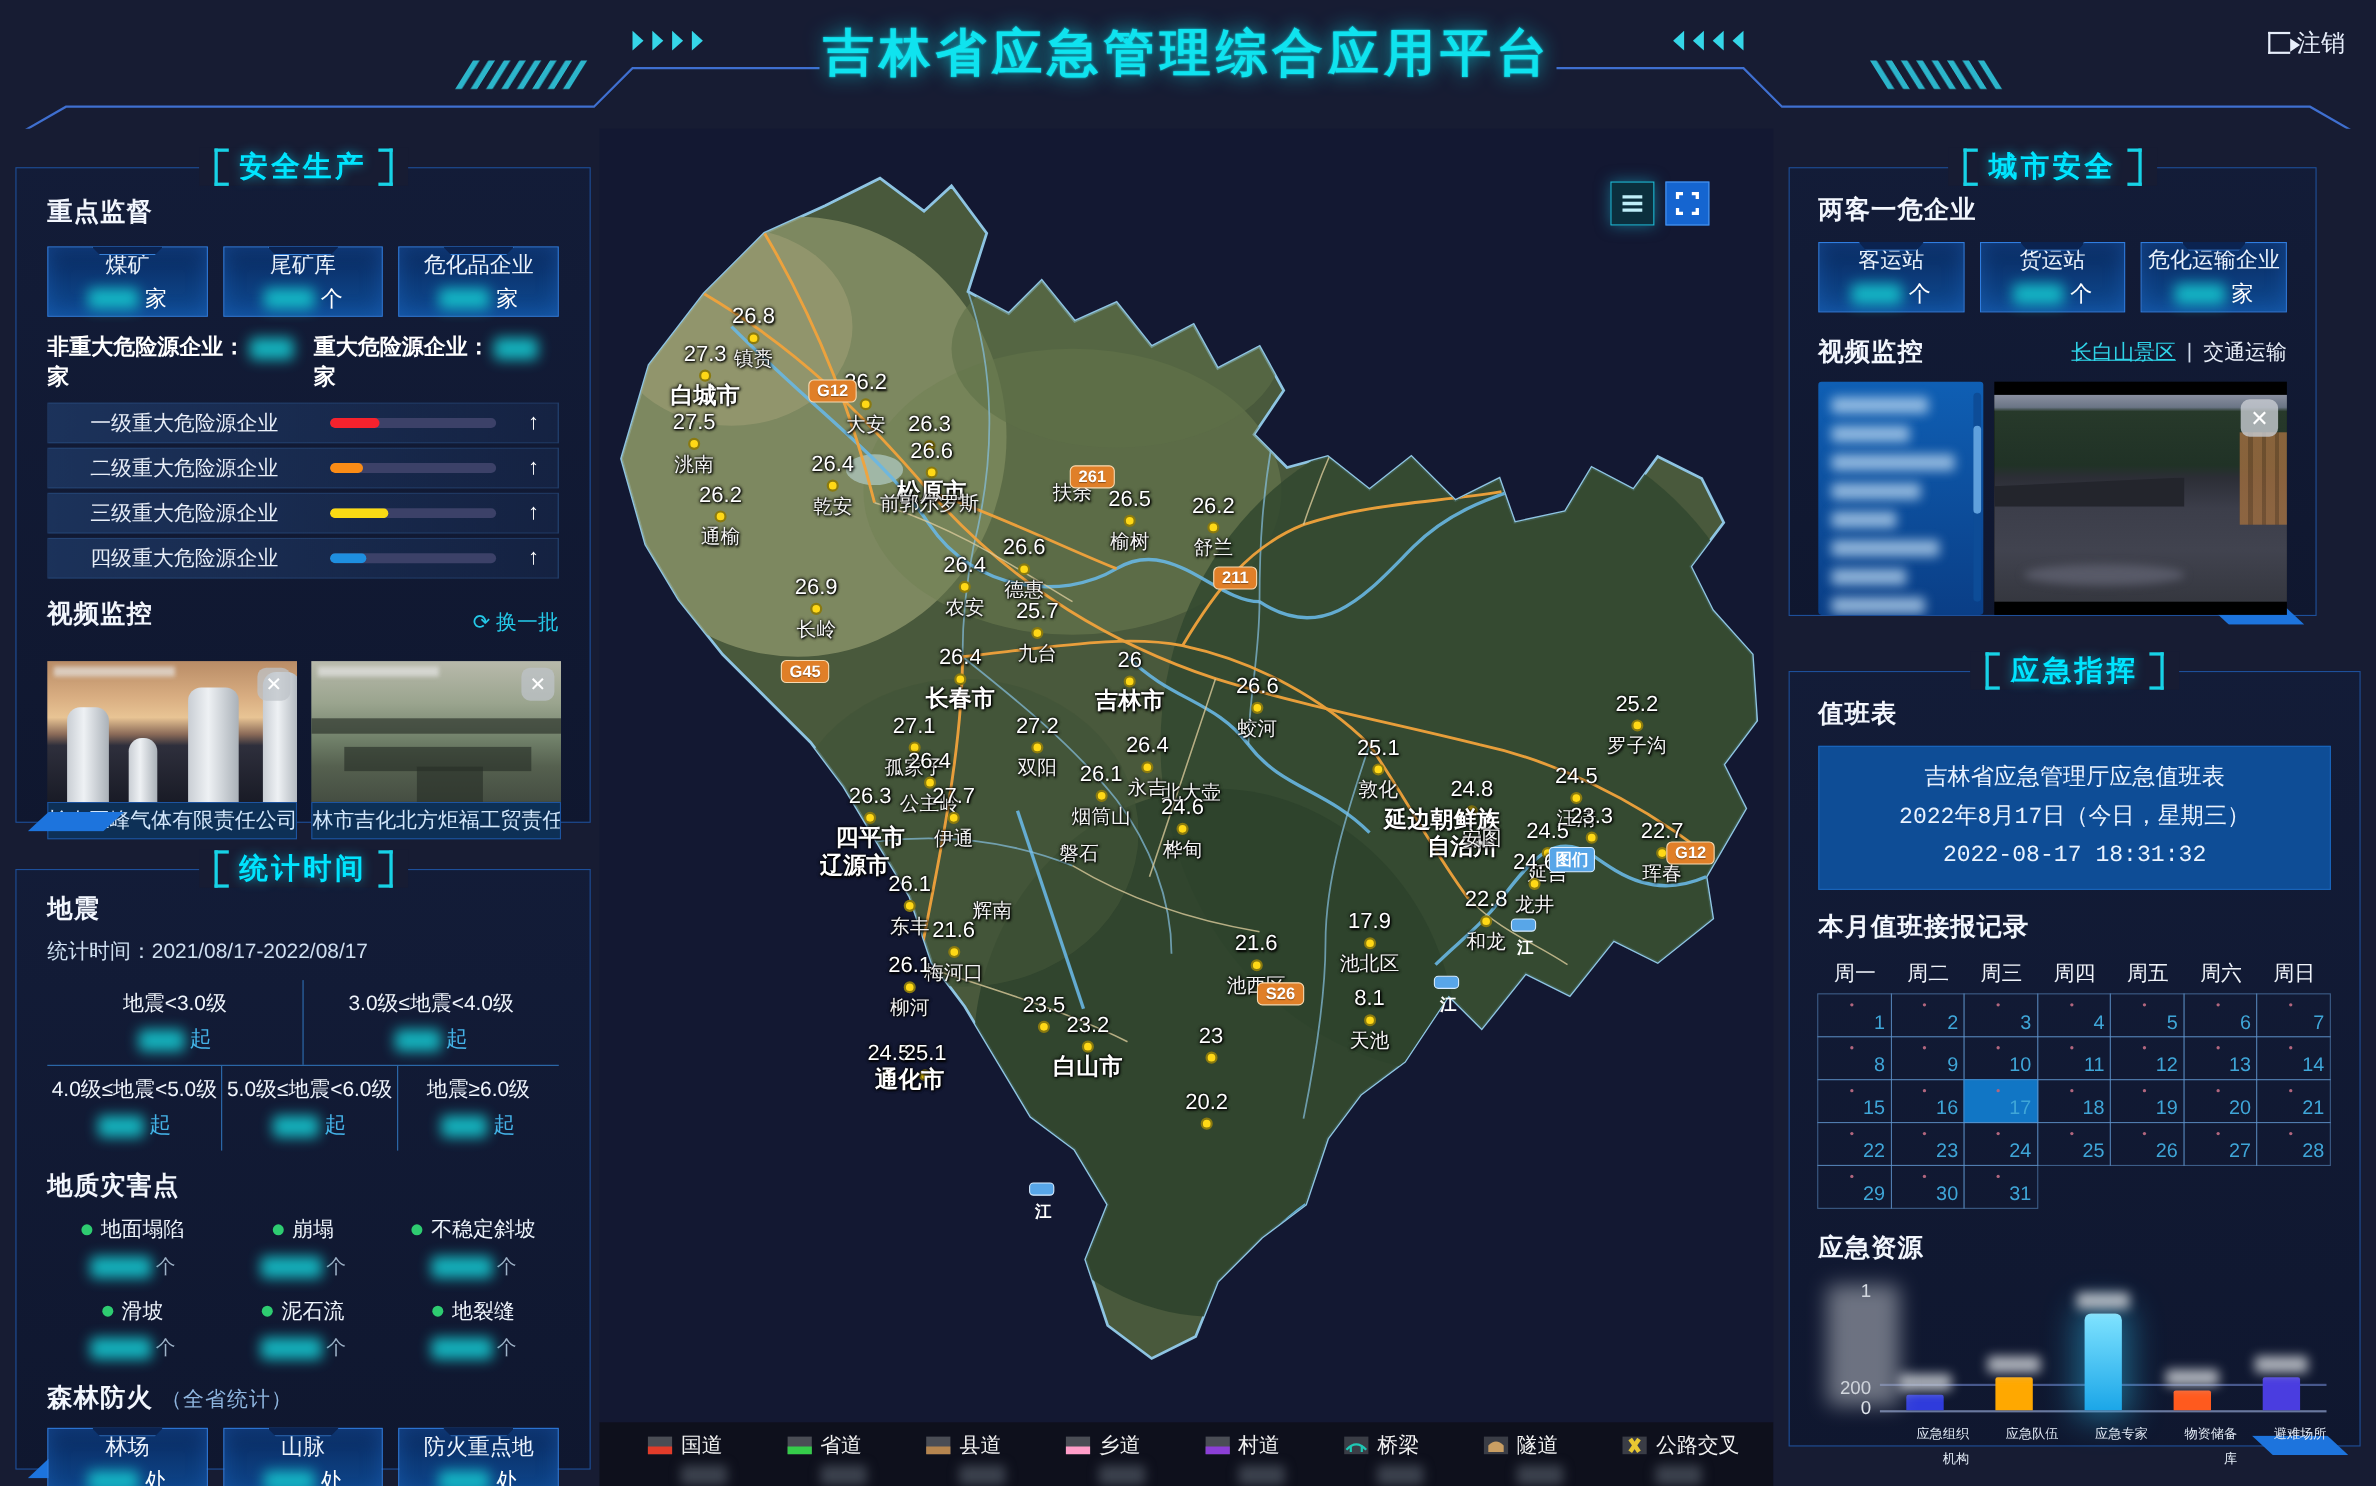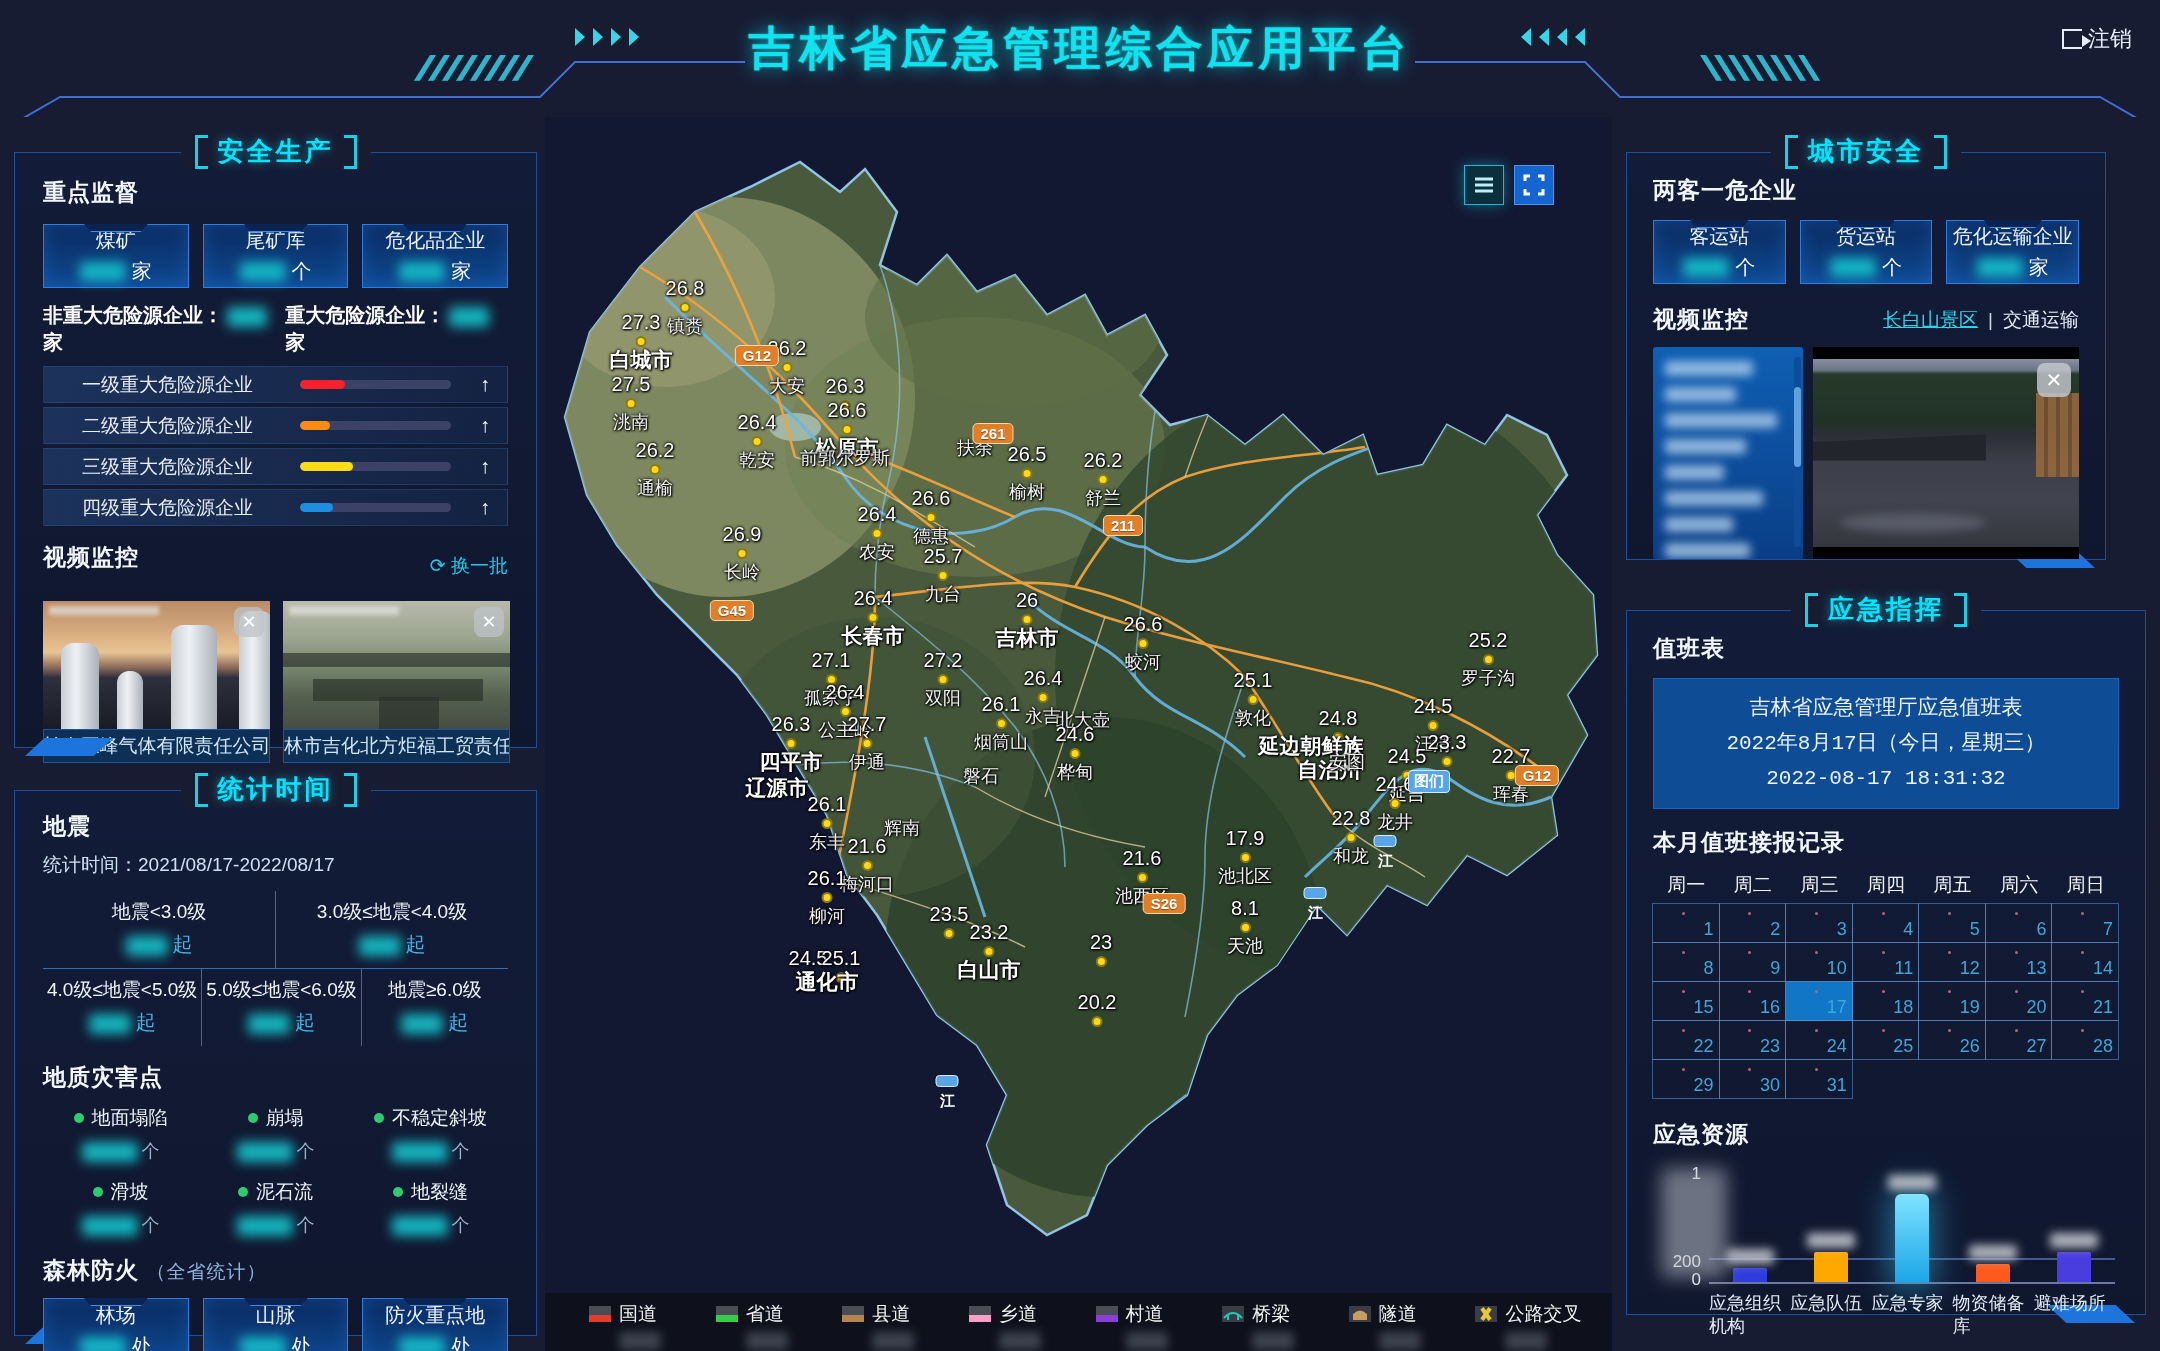--- a/index.html
+++ b/index.html
@@ -146,21 +146,21 @@
   .res-chart { position:relative; margin-top:14px; height:190px; }
   .rc-plot { position:absolute; left:56px; right:4px; top:8px; height:112px; border-bottom:2px solid #69789f; }
   .rc-grid200 { position:absolute; left:0; right:0; bottom:22px; height:2px; background:#47588c; }
   .rc-ylab { position:absolute; text-align:right; width:48px; color:#e8edf5; font-size:17px; }
   .rc-censor { position:absolute; left:8px; top:4px; width:66px; height:110px; background:#b9bdc4; opacity:.55; filter:blur(9px); border-radius:6px; z-index:3; }
   .bar-col { position:absolute; bottom:0; width:80px; transform:translateX(-50%); }
   .bar { margin:0 auto; width:34px; border-radius:2px 2px 0 0; }
   .bar.glow { box-shadow:0 0 30px 8px rgba(46,192,240,.45); border-radius:6px 6px 0 0; }
   .bar-pill { width:48px; height:15px; margin:0 auto 4px; background:#c9cdd3; opacity:.85; filter:blur(5px); border-radius:3px; }
   .rc-cats { position:absolute; left:56px; right:4px; top:128px; display:flex; }
-  .rc-cat { flex:1; text-align:left; color:#e3ebf6; font-size:18px; line-height:23px;font-family:Liberation Serif, serif; }
+  .rc-cat { flex:1; text-align:right; color:#e3ebf6; font-size:12px; line-height:23px;font-family:Liberation Serif, serif; }
 </style>
 </head>
 <body>
 
 <div class="stage">
 
   <div class="map">
     <svg class="base" width="1067" height="1234" viewBox="0 0 1067 1234">
       <defs>
         <clipPath id="prov">

